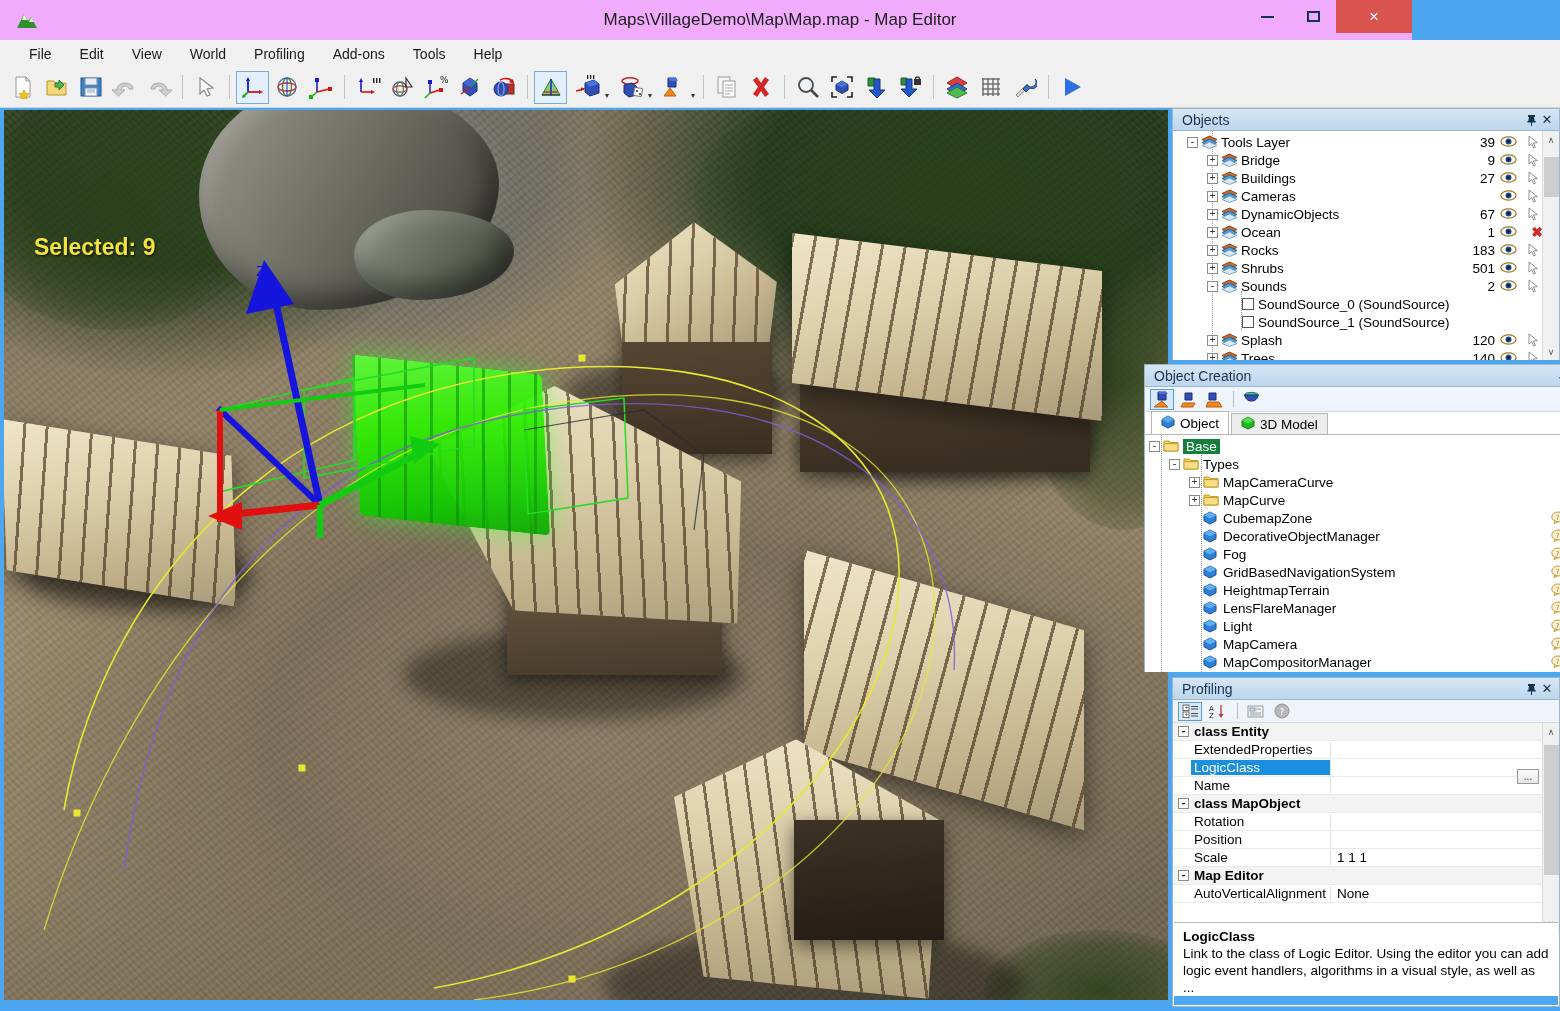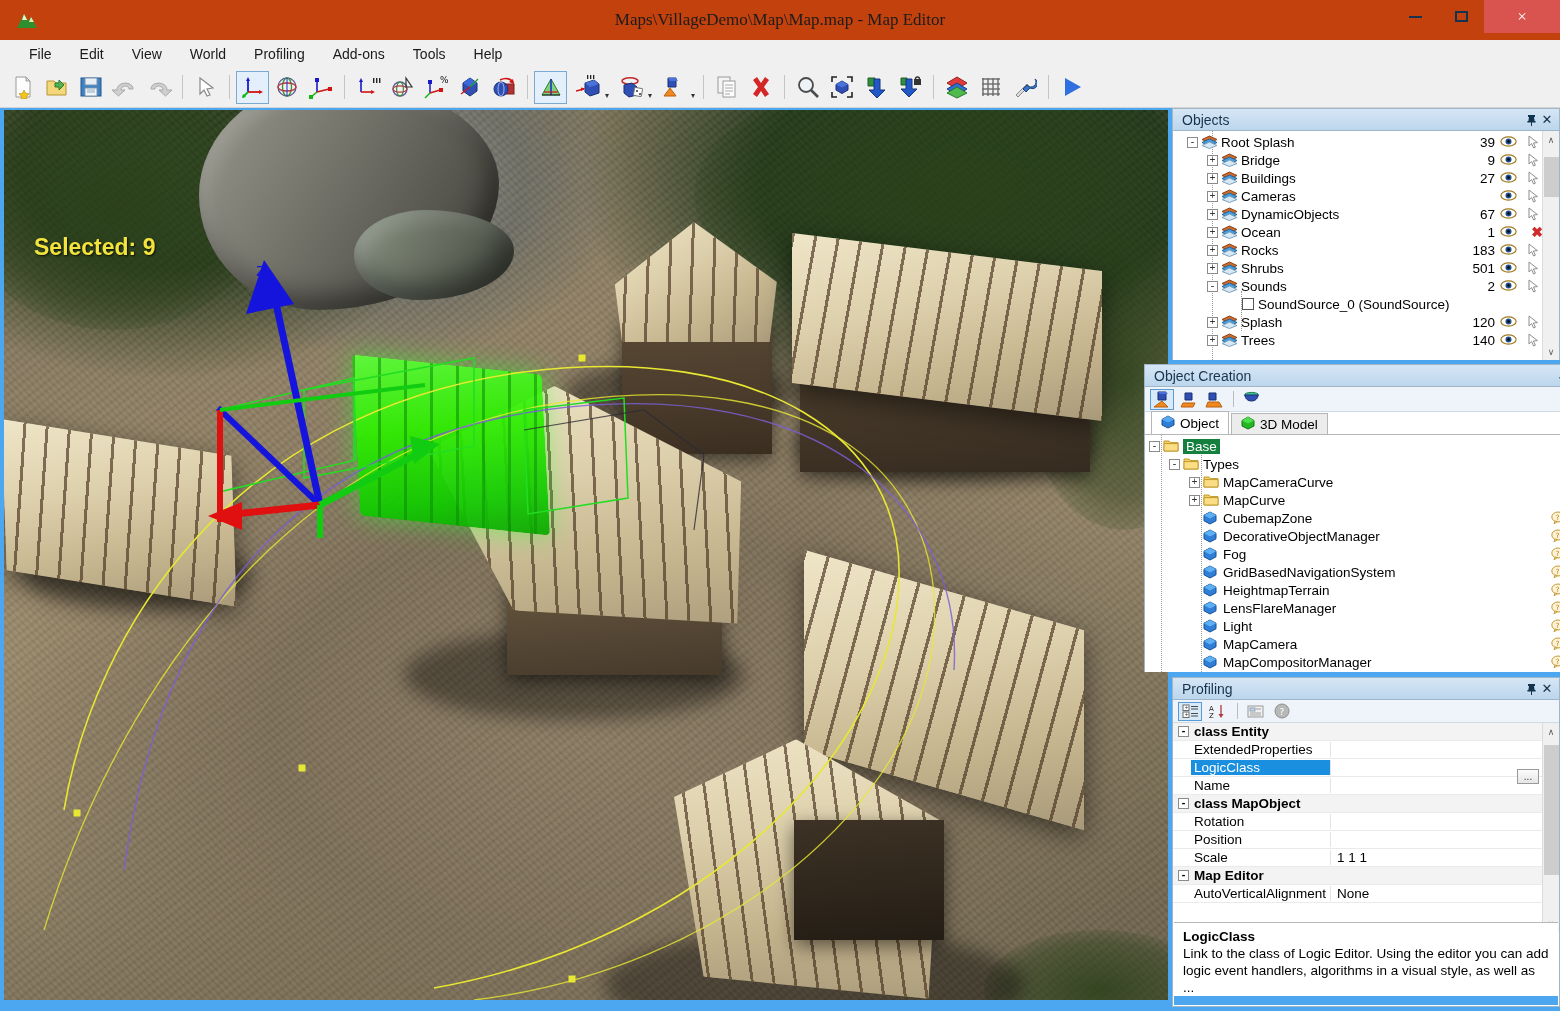--- a/index.html
+++ b/index.html
@@ -7,23 +7,22 @@
   body {
     font-family: "Liberation Sans", sans-serif;
     background:#4da6f0;
     font-size:13px;
     color:#000;
   }
   .app { position:relative; width:1560px; height:1011px; background:#4da6f0; }
 
   
   .titlebar {
-    position:absolute; left:0; top:0; width:1560px; height:40px;
-    background:#c2410c;
-    font-family:Liberation Serif, serif;
+    position:absolute; left:0; top:0; width:1412px; height:40px;
+    background:#f0abfc;
   }
   .app-icon {
     position:absolute; left:14px; top:7px; width:26px; height:26px;
   }
   .title-text {
     position:absolute; left:0; top:0; width:1560px; height:40px;
     line-height:40px; text-align:center;
     font-size:17px; color:#1c1c1c;
   }
   .winbtns { position:absolute; right:0; top:0; height:33px; display:flex; }
@@ -619,21 +618,21 @@
       <div class="dotline" style="left:68px; top:160px; height:40px;"></div>
       <div id="obj-rows" style="position:relative; padding-top:2px;">
           <div class="trow">
             <span style="display:inline-block;width:14px"></span>
             <span class="expander">-</span>
             <span class="layer-ico"><svg width="17" height="14" viewBox="0 0 17 14">
                 <polygon points="8.5,1 16,4.5 8.5,8 1,4.5" fill="#cf6a2a" stroke="#8c4216"></polygon>
                 <polygon points="8.5,4 16,7.5 8.5,11 1,7.5" fill="#4a9bdc" stroke="#226699"></polygon>
                 <polygon points="8.5,7 16,10.5 8.5,13.5 1,10.5" fill="#d8e8f4" stroke="#7aa0bb"></polygon>
               </svg></span>
-            <span class="lbl">Root Splash</span>
+            <span class="lbl">Tools Layer</span>
             <span class="cnt">39</span>
             <span class="eye"><svg width="17" height="13" viewBox="0 0 17 13">
                 <ellipse cx="8.5" cy="6.5" rx="7.6" ry="4.6" fill="#fff" stroke="#a07a20" stroke-width="1.2"></ellipse>
                 <circle cx="8.5" cy="6.5" r="3" fill="#1e4f8f"></circle>
                 <circle cx="8.5" cy="6.5" r="1.2" fill="#000"></circle>
               </svg></span>
             <span class="cursor-ico"><svg width="14" height="14" viewBox="0 0 14 14">
                 <path d="M2 1 L2 11 L4.6 8.6 L6.6 13 L8.4 12.2 L6.4 8 L10.4 7.6 Z" fill="#fff" stroke="#8d8d8d" stroke-width="1"></path>
               </svg></span>
           </div>
@@ -784,20 +783,26 @@
               </svg></span>
             <span class="cursor-ico"><svg width="14" height="14" viewBox="0 0 14 14">
                 <path d="M2 1 L2 11 L4.6 8.6 L6.6 13 L8.4 12.2 L6.4 8 L10.4 7.6 Z" fill="#fff" stroke="#8d8d8d" stroke-width="1"></path>
               </svg></span>
           </div>
           <div class="trow">
             <span style="display:inline-block;width:54px"></span>
             <span style="display:inline-block;width:11px"></span>
             <span class="chk"></span>
             <span class="lbl">SoundSource_0 (SoundSource)</span>
+          </div>
+          <div class="trow">
+            <span style="display:inline-block;width:54px"></span>
+            <span style="display:inline-block;width:11px"></span>
+            <span class="chk"></span>
+            <span class="lbl">SoundSource_1 (SoundSource)</span>
           </div>
           <div class="trow">
             <span style="display:inline-block;width:34px"></span>
             <span class="expander">+</span>
             <span class="layer-ico"><svg width="17" height="14" viewBox="0 0 17 14">
                 <polygon points="8.5,1 16,4.5 8.5,8 1,4.5" fill="#cf6a2a" stroke="#8c4216"></polygon>
                 <polygon points="8.5,4 16,7.5 8.5,11 1,7.5" fill="#4a9bdc" stroke="#226699"></polygon>
                 <polygon points="8.5,7 16,10.5 8.5,13.5 1,10.5" fill="#d8e8f4" stroke="#7aa0bb"></polygon>
               </svg></span>
             <span class="lbl">Splash</span>

